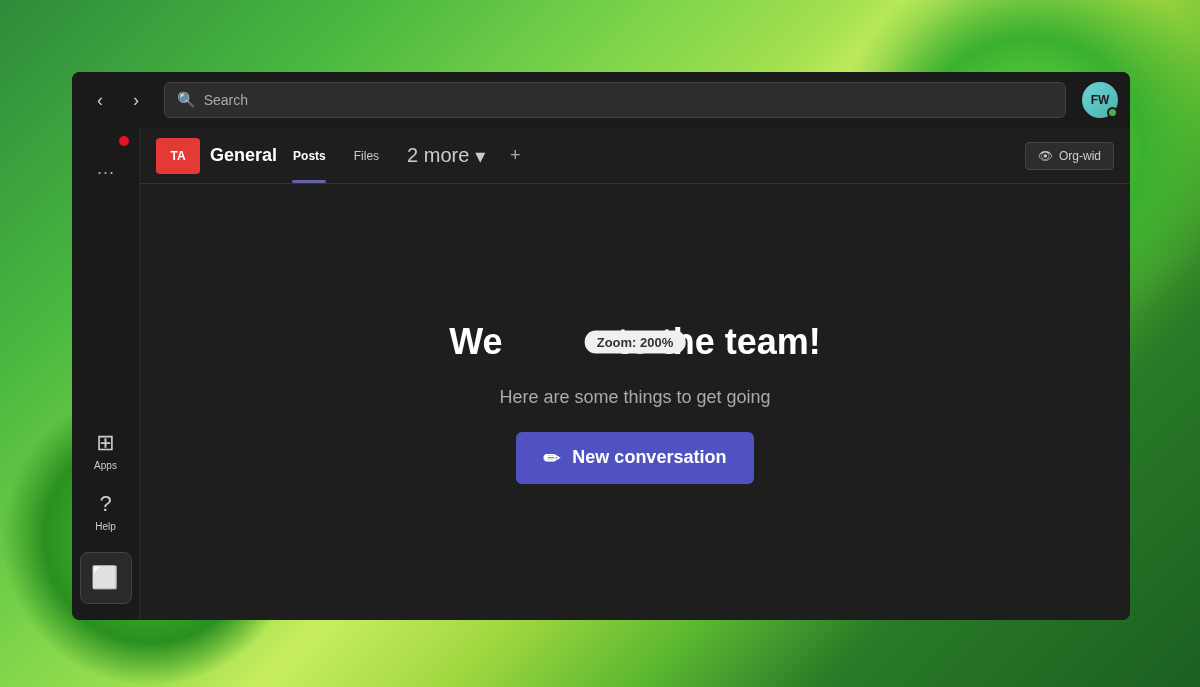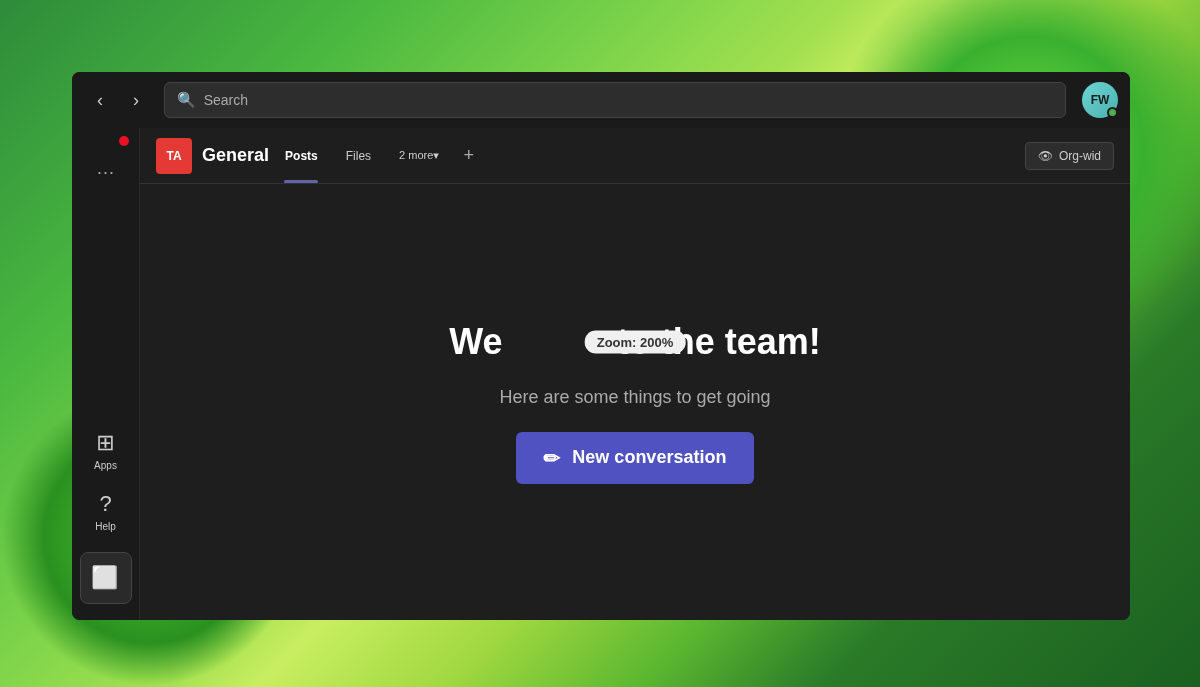--- a/index.html
+++ b/index.html
@@ -230,21 +230,21 @@
     .channel-header {
       display: flex;
       align-items: center;
       padding: 0 16px;
       height: 56px;
       border-bottom: 1px solid #333;
       flex-shrink: 0;
     }
 
     .team-icon {
-      width: 36px;
+      width: 44px;
       height: 36px;
       background: #e53935;
       border-radius: 4px;
       display: flex;
       align-items: center;
       justify-content: center;
       color: white;
       font-size: 12px;
       font-weight: 700;
       margin-right: 10px;
@@ -284,23 +284,24 @@
       left: 50%;
       transform: translateX(-50%);
       width: 60%;
       height: 3px;
       background: #6264a7;
       border-radius: 2px;
     }
 
     .tab-more {
       display: flex;
-      gap: 0;
+      align-items: center;
+      gap: 6px;
       padding: 8px 12px;
-      font-size: 11px;
+      font-size: 20px;
       color: #ccc;
       cursor: pointer;
       border-radius: 4px;
     }
 
     .tab-add {
       width: 28px;
       height: 28px;
       display: flex;
       align-items: center;

